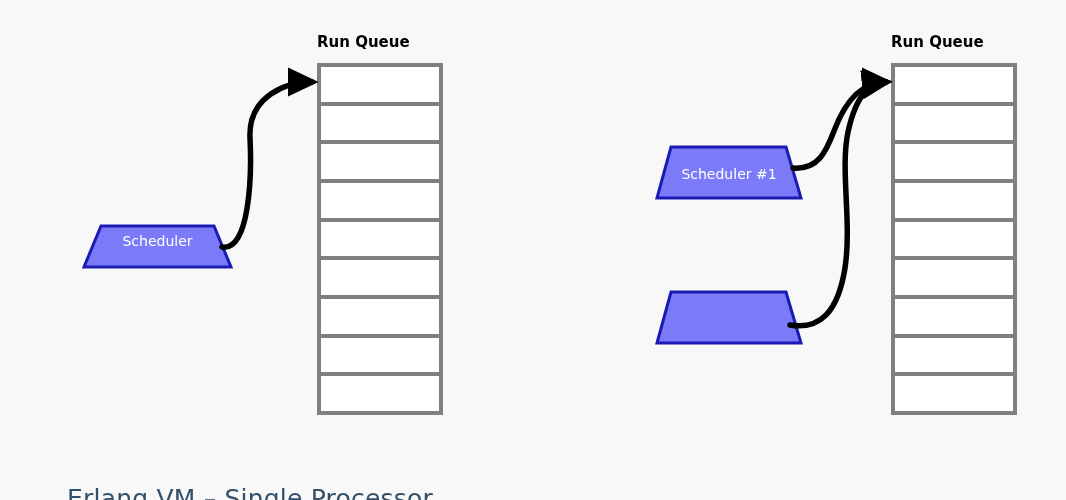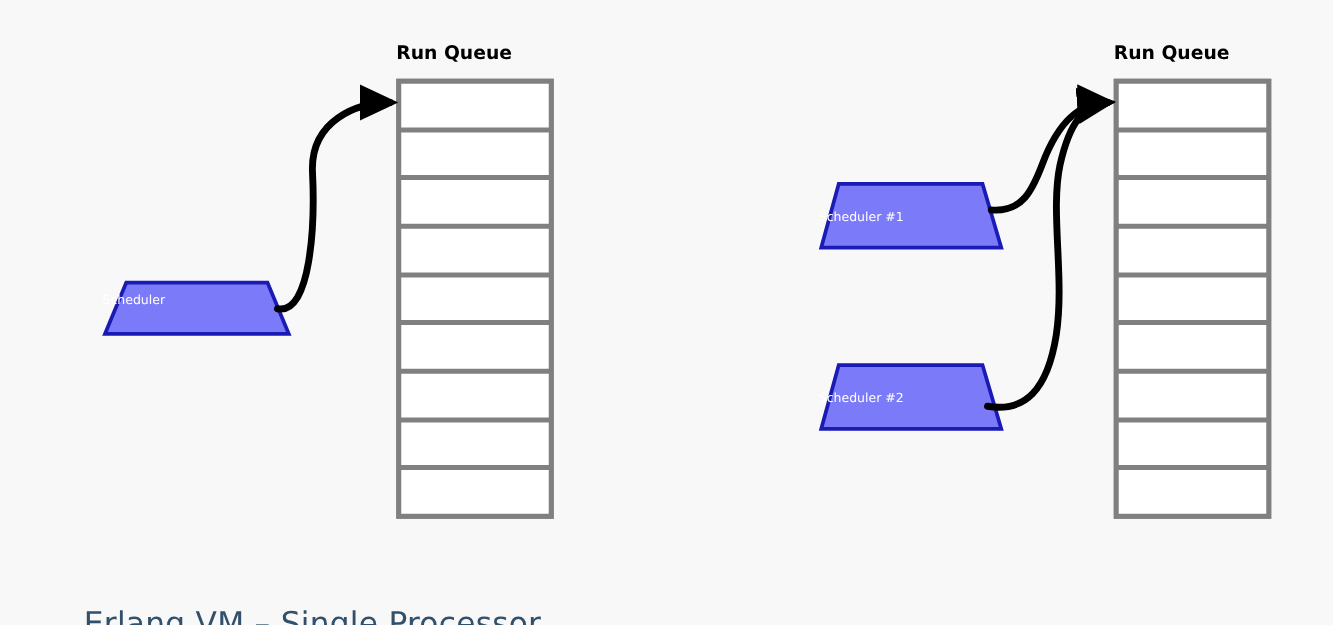--- a/index.html
+++ b/index.html
@@ -55,23 +55,24 @@
   .scheduler svg {
     display: block;
     overflow: visible;
   }
   .scheduler-label {
     position: absolute;
     left: 0;
     right: 0;
     top: 50%;
     transform: translateY(-50%);
+    text-align: center;
     color: #ffffff;
     font-family: "DejaVu Sans", sans-serif;
-    font-size: 10px;
+    font-size: 14px;
     letter-spacing: 0px;
     white-space: nowrap;
     pointer-events: none;
   }
 
   
   .arrow-layer {
     position: absolute;
     left: 0;
     top: 0;
@@ -139,21 +140,20 @@
     <svg width="148" height="55" viewBox="0 0 148 55">
       <polygon points="16,2 131,2 146,53 2,53" fill="#7b7bfa" stroke="#1a1ab4" stroke-width="3" stroke-linejoin="miter"></polygon>
     </svg>
     <div class="scheduler-label" style="top: 52%; color: rgb(255, 255, 255);">Scheduler #1</div>
   </div>
 
   <div class="scheduler" style="left:655px; top:290px; width:148px; height:55px;">
     <svg width="148" height="55" viewBox="0 0 148 55">
       <polygon points="16,2 131,2 146,53 2,53" fill="#7b7bfa" stroke="#1a1ab4" stroke-width="3" stroke-linejoin="miter"></polygon>
     </svg>
-    <div class="scheduler-label" style="top: 52%; color: rgb(255, 255, 255);">Scheduler #2</div>
   </div>
 
 
   <svg class="arrow-layer" viewBox="0 0 1066 500">
     <defs>
       <marker id="arrowhead" markerWidth="6" markerHeight="6" refX="4.4" refY="3" orient="auto" markerUnits="strokeWidth">
         <path d="M0,0.35 L5.6,3 L0,5.65 Z" fill="#000000"></path>
       </marker>
     </defs>
 

